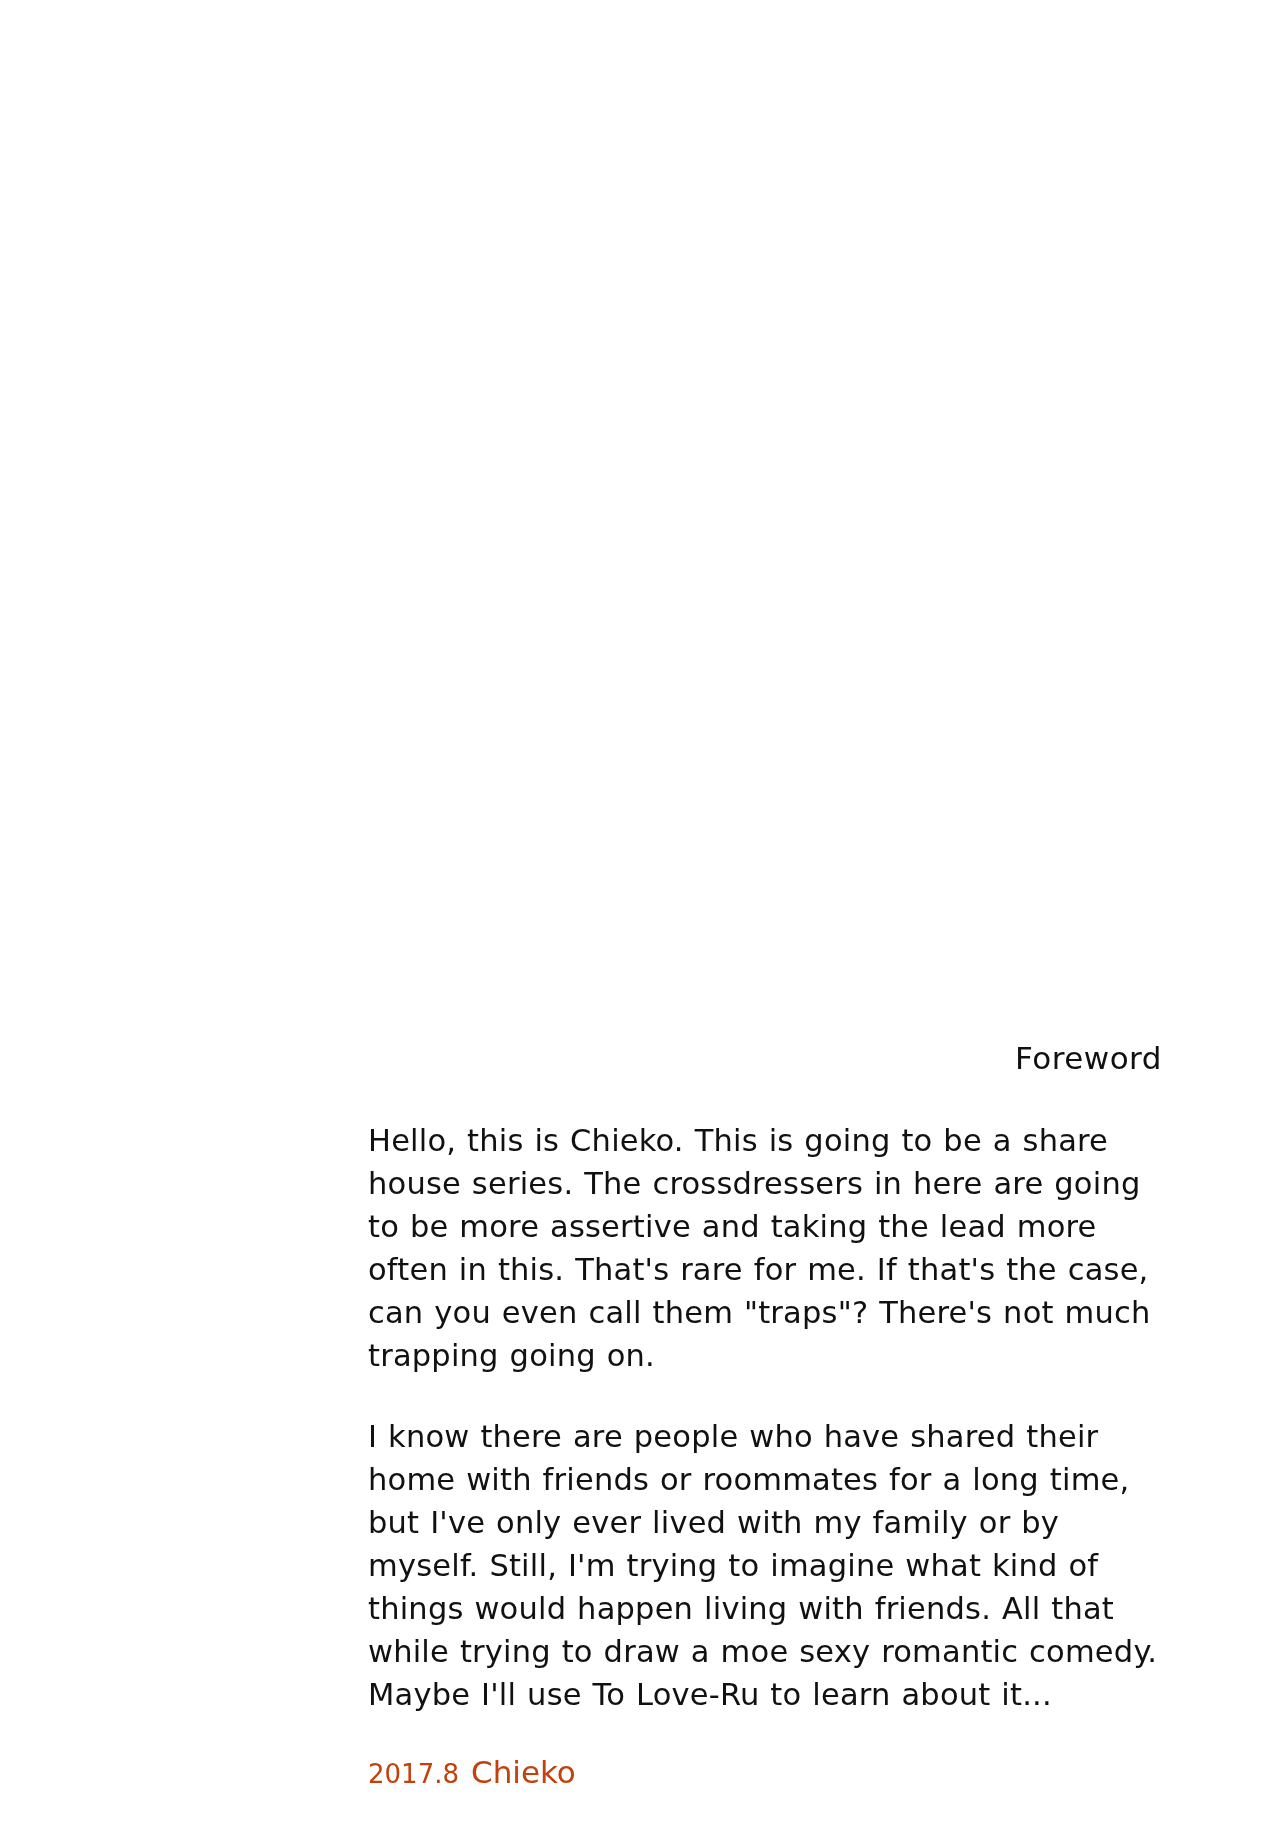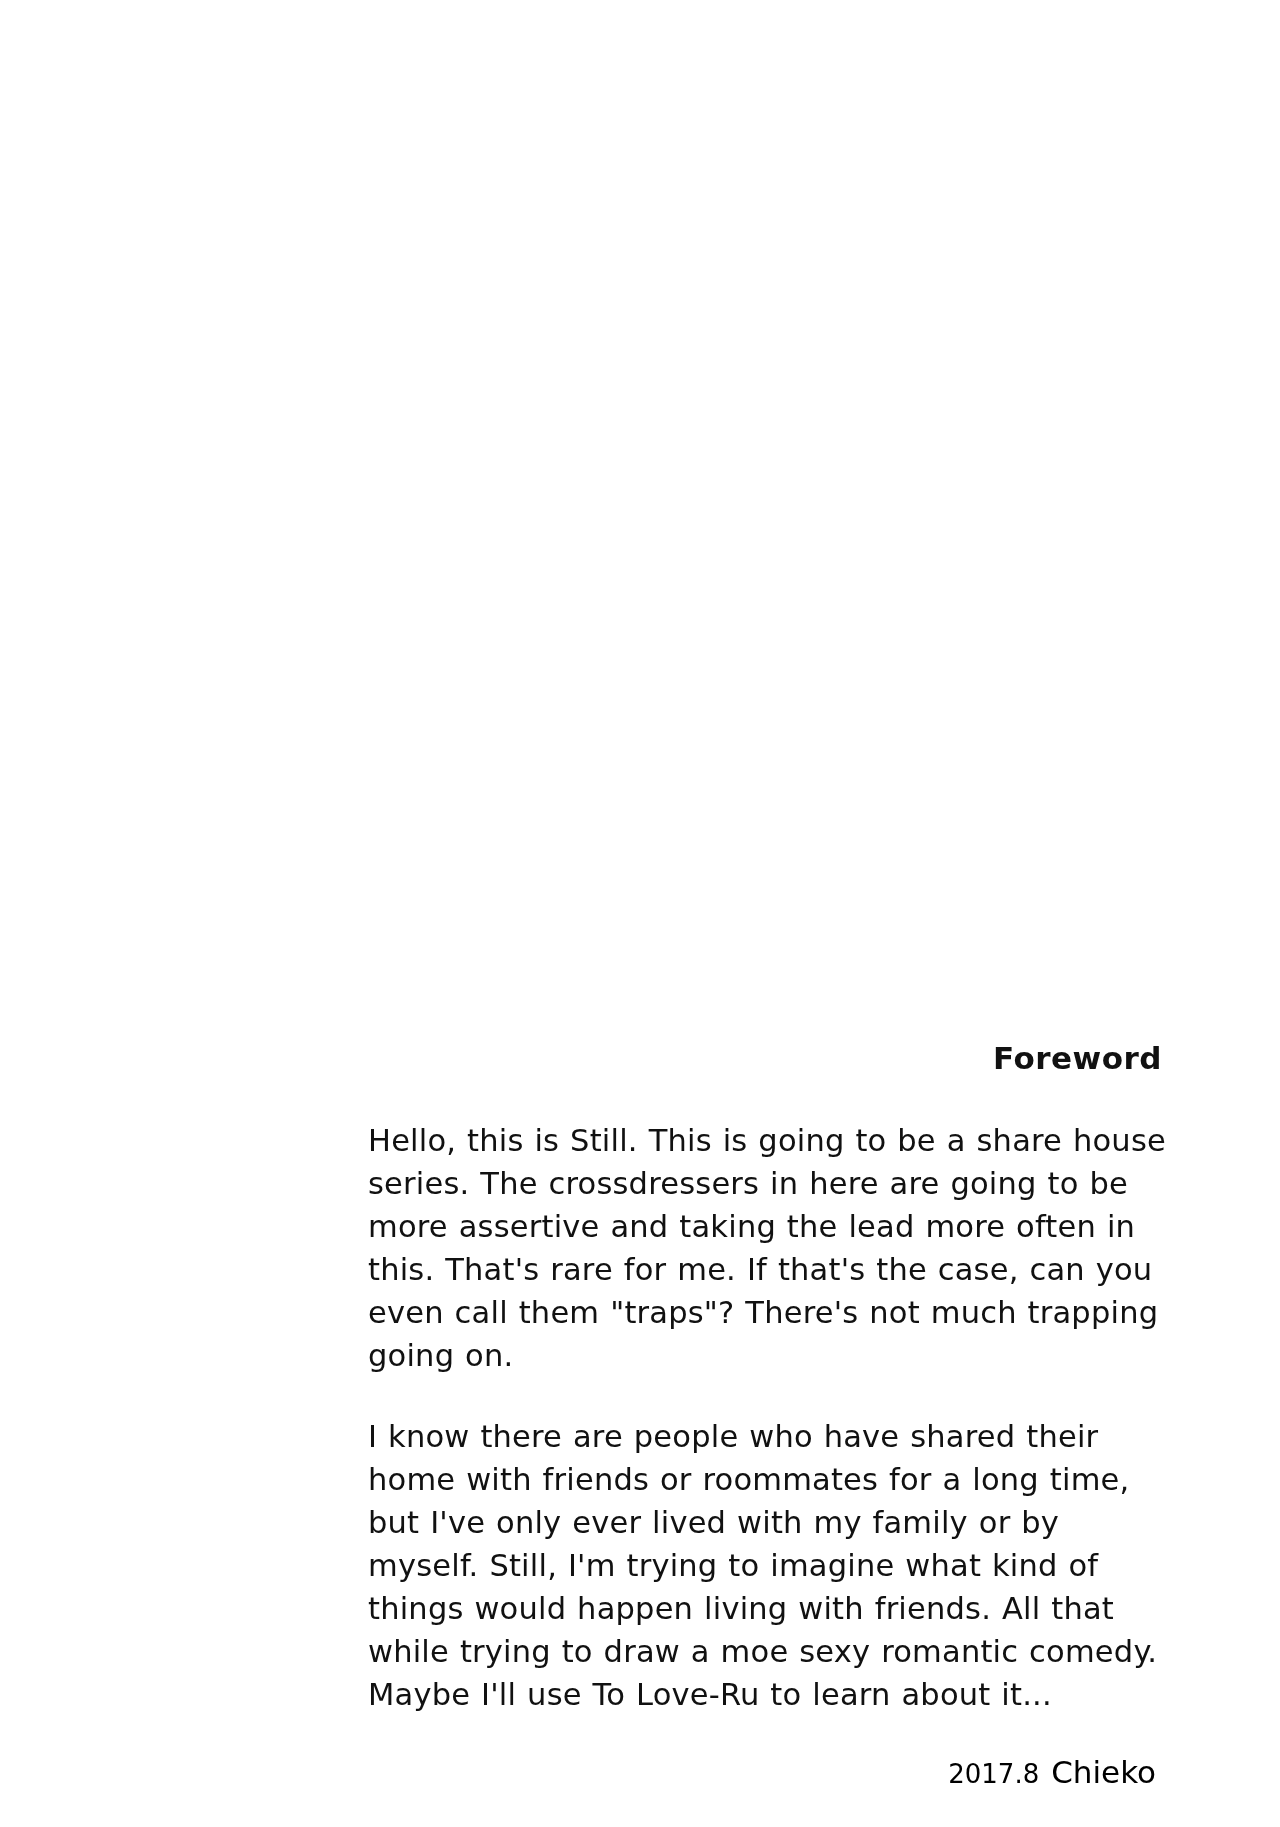--- a/index.html
+++ b/index.html
@@ -30,41 +30,41 @@
   }
 
   .heading {
     text-align: right;
     font-size: 31px;
     line-height: 1.2;
     letter-spacing: 0.5px;
     color: #111111;
     margin: 0 0 42px 0;
     padding-right: 16px;
-    font-weight: 700;
+    font-weight: 400;
   }
 
   .para {
     font-size: 30.5px;
     line-height: 43px;
     letter-spacing: 0.2px;
     color: #111111;
     margin: 0 0 38px 0;
     text-align: left;
     word-spacing: 1px;
   }
 
   .para:last-of-type {
   }
 
   .signature {
-    text-align: right;
+    text-align: left;
     font-size: 30px;
     line-height: 1.2;
-    color: #000000;
+    color: #c2410c;
     padding-right: 22px;
   }
 
   .signature .date {
     font-size: 26px;
     margin-right: 12px;
     vertical-align: baseline;
   }
 
   .signature .name {
@@ -73,21 +73,21 @@
 </style>
 </head>
 <body>
 
 <div class="page">
 
   <div class="afterword-block">
 
     <div class="heading">Foreword</div>
 
-    <p class="para">Hello, this is Still. This is going to be a share house series. The crossdressers in here are going to be more assertive and taking the lead more often in this. That's rare for me. If that's the case, can you even call them "traps"? There's not much trapping going on.</p>
+    <p class="para">Hello, this is Chieko. This is going to be a share house series. The crossdressers in here are going to be more assertive and taking the lead more often in this. That's rare for me. If that's the case, can you even call them "traps"? There's not much trapping going on.</p>
 
     <p class="para">I know there are people who have shared their home with friends or roommates for a long time, but I've only ever lived with my family or by myself. Still, I'm trying to imagine what kind of things would happen living with friends. All that while trying to draw a moe sexy romantic comedy. Maybe I'll use To Love-Ru to learn about it...</p>
 
     <div class="signature">
       <span class="date">2017.8</span><span class="name">Chieko</span>
     </div>
 
   </div>
 
 </div>

